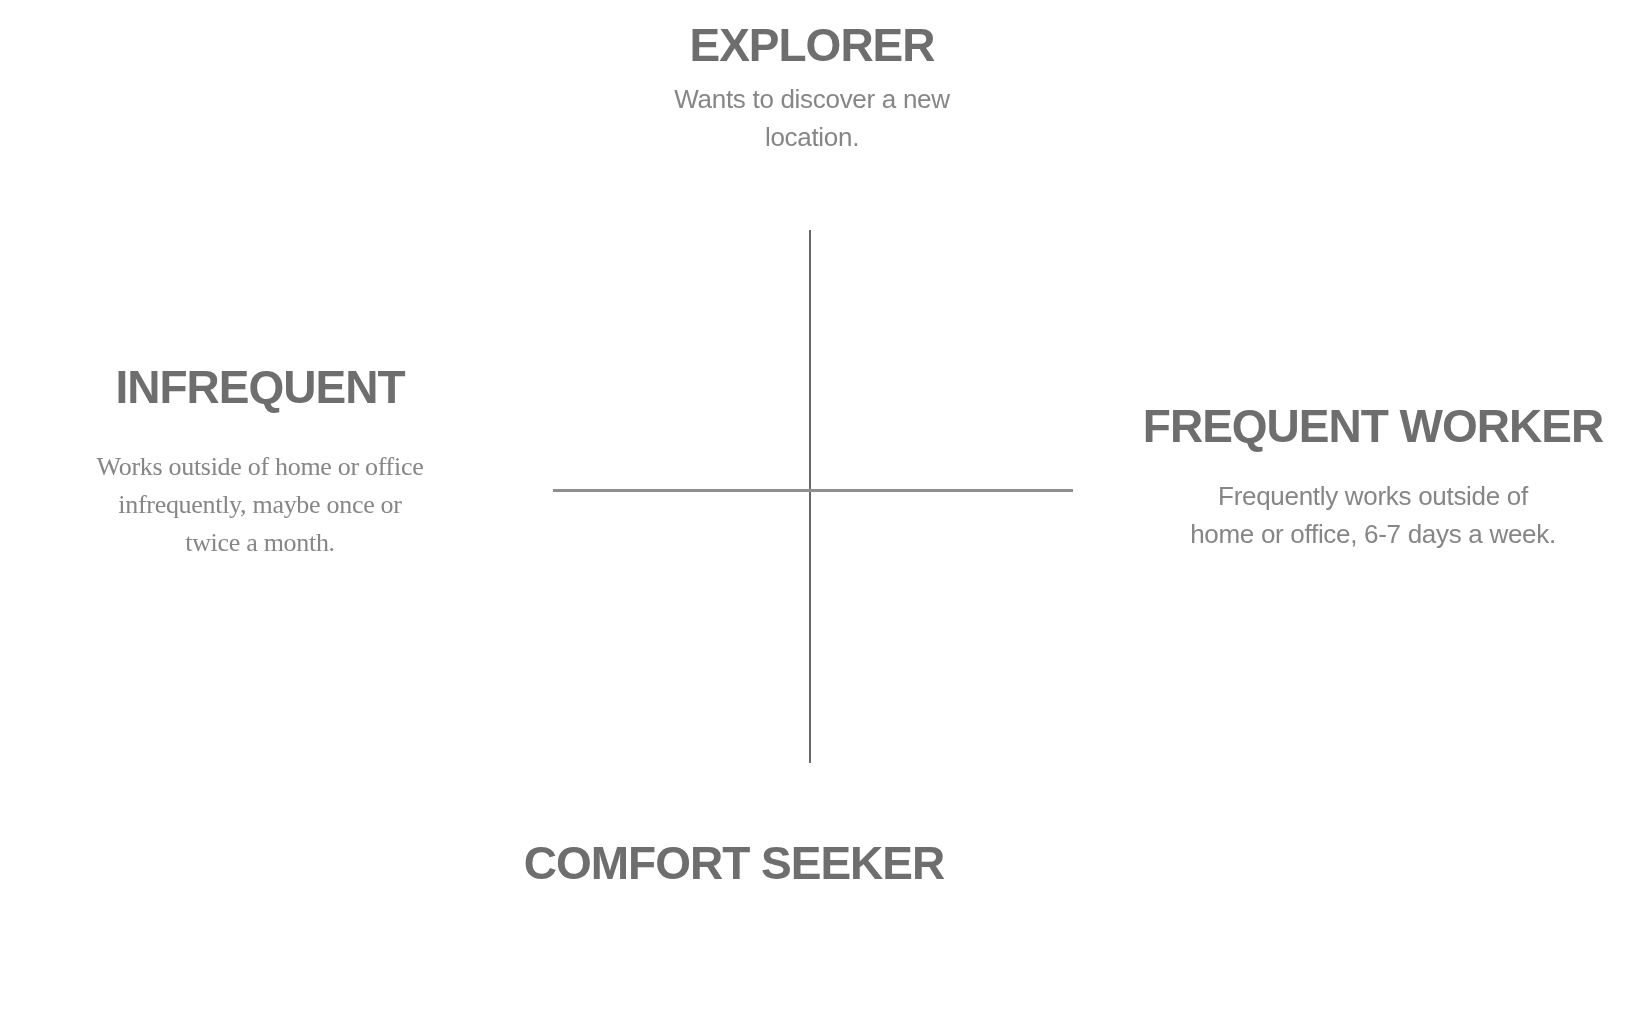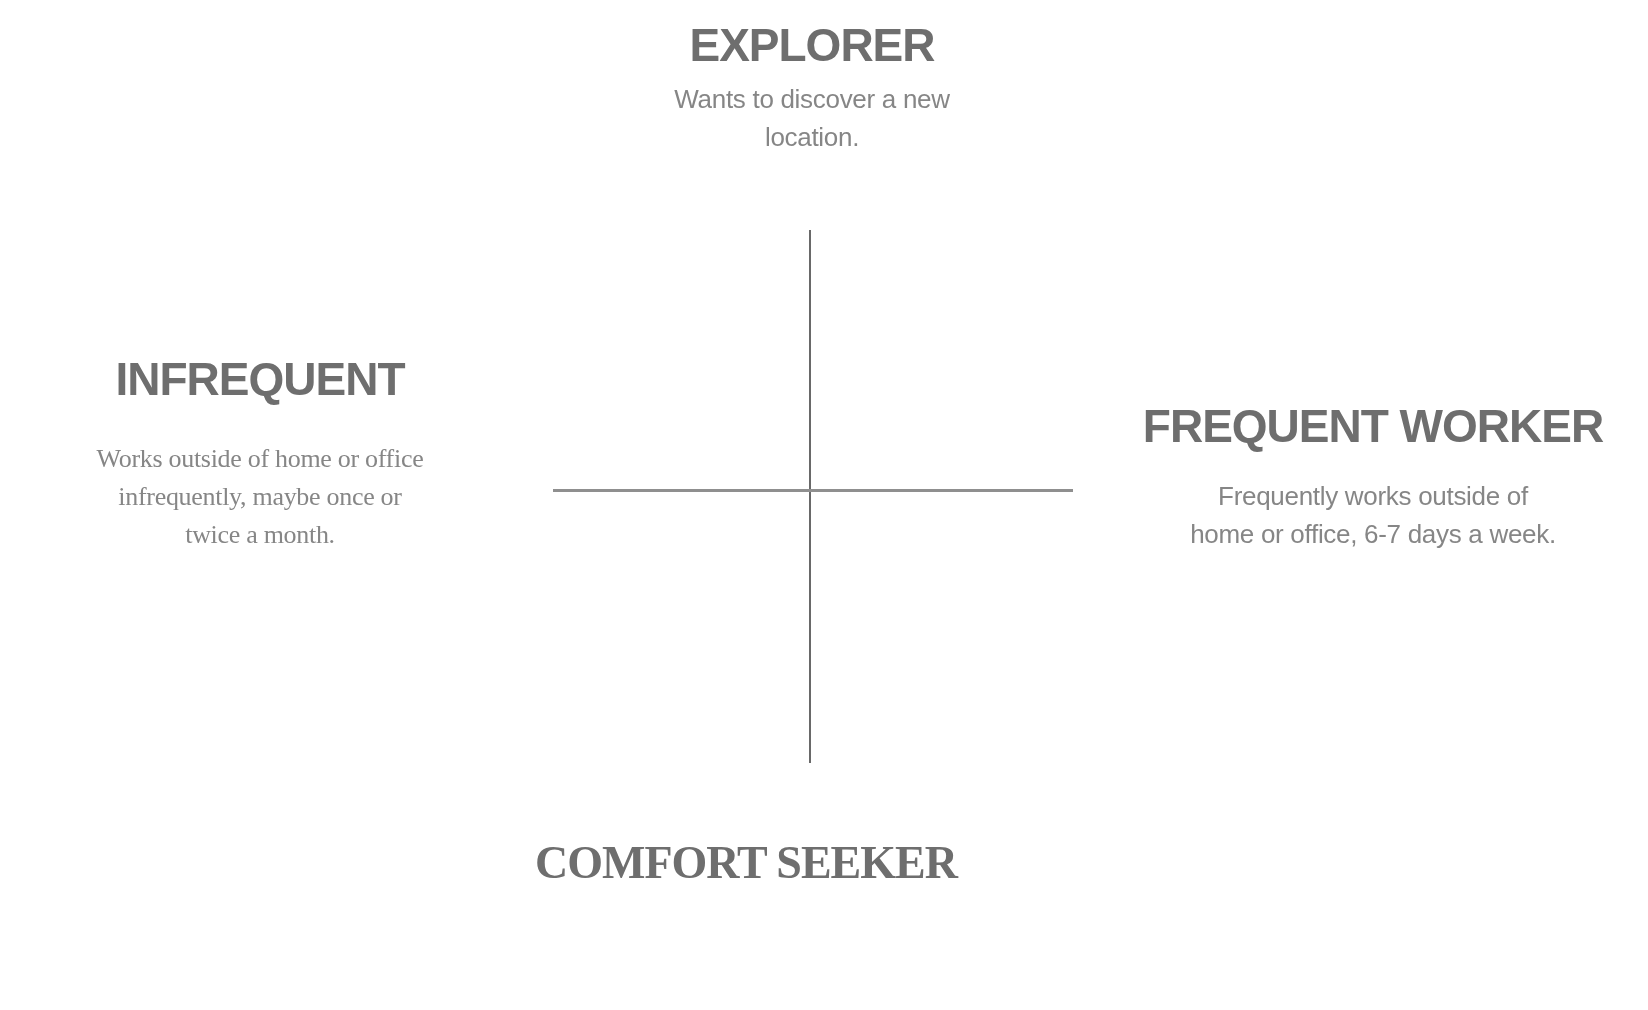--- a/index.html
+++ b/index.html
@@ -45,25 +45,25 @@
   .label p{
     margin:0;
     font-size:26px;
     line-height:38px;
     letter-spacing:-0.3px;
     color:var(--body);
     white-space:pre-line;
   }
   .label-top{left:512px;top:22px;width:600px;}
   .label-top p{margin-top:12px;}
-  .label-left{left:5px;top:356px;width:510px;}
+  .label-left{left:5px;top:364px;width:510px;}
   .label-left p{margin-top:38px;font-family:Liberation Serif, serif;}
   .label-right{left:1083px;top:403px;width:580px;}
   .label-right p{margin-top:28px;}
-  .label-bottom{left:436px;top:840px;width:620px;font-family:Liberation Serif, serif;}
+  .label-bottom{left:424px;top:840px;width:620px;}
   .label-bottom p{margin-top:20px;}
 </style>
 </head>
 <body>
 
 <div class="canvas">
 
   <div class="axis-line vline"></div>
   <div class="axis-line hline"></div>
 

